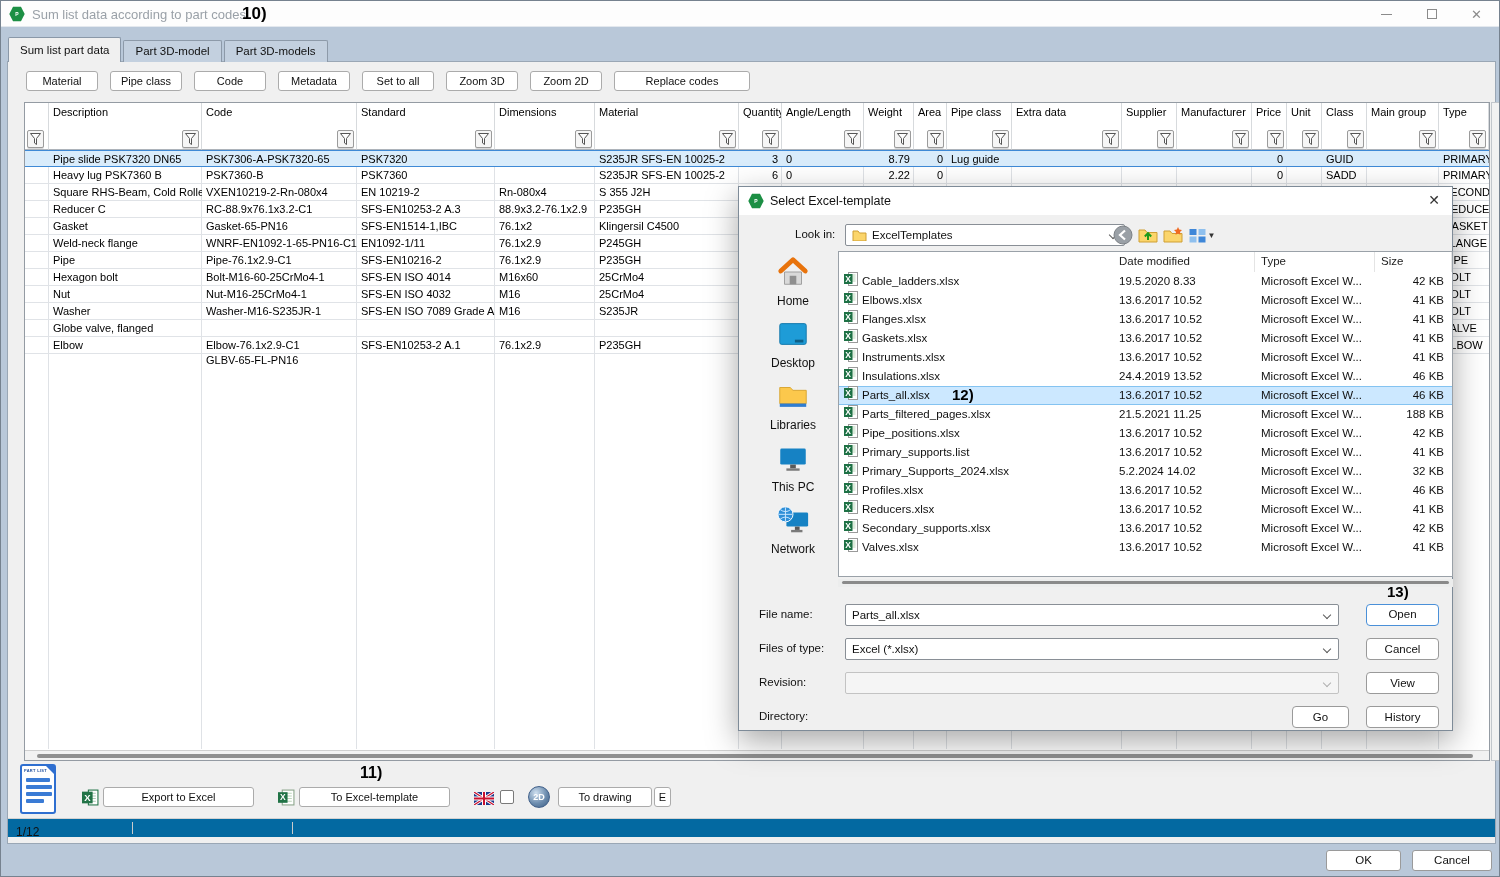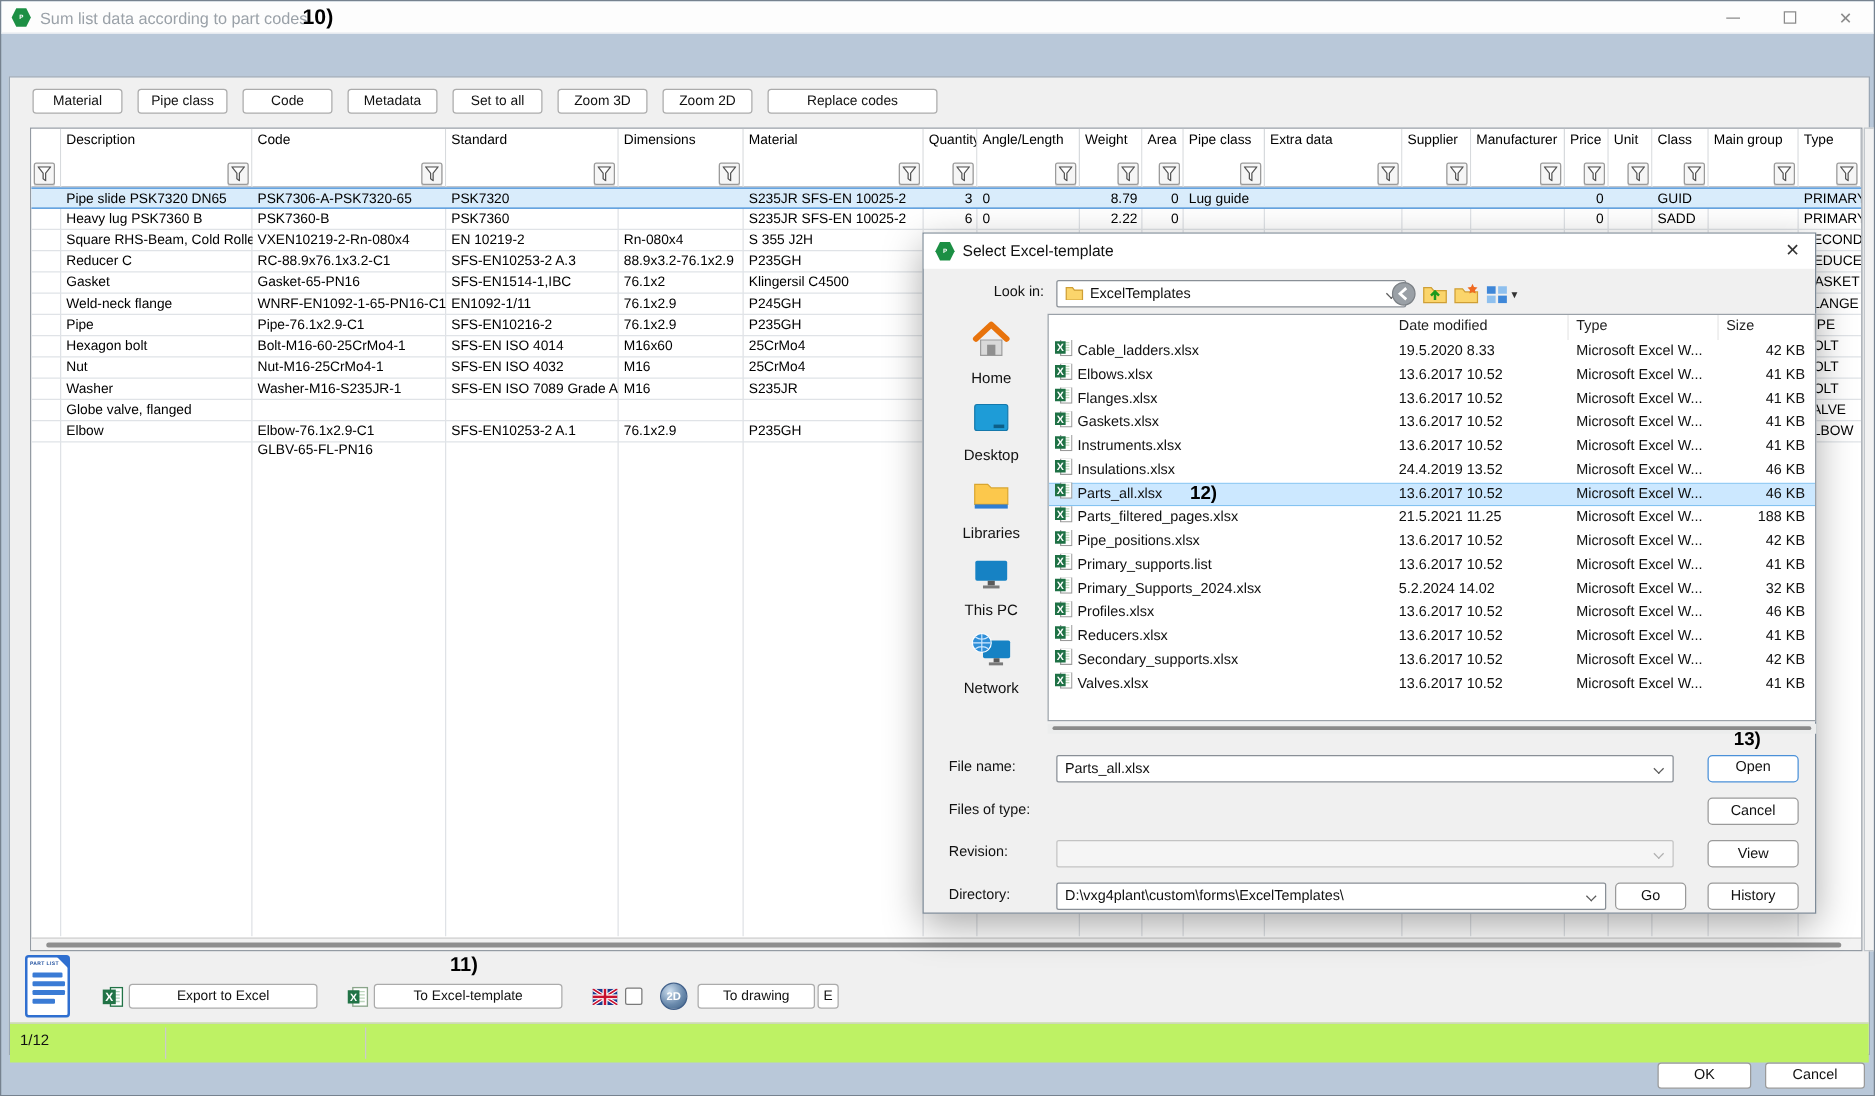--- a/index.html
+++ b/index.html
@@ -51,21 +51,21 @@
   .bbtn { position:absolute; height:20px; background:#fff; border:1px solid #ababab; border-radius:3px; font-size:11px; color:#111; text-align:center; line-height:18px; }
   .ann { position:absolute; font-size:16px; font-weight:bold; color:#000; z-index:5; }
   .partlist { position:absolute; left:12px; top:702px; width:36px; height:50px; background:#fff; border:2px solid #2f6fd0; border-radius:3px; }
   .partlist .fold { position:absolute; right:-1px; top:-1px; width:0; height:0; border-top:10px solid #2f6fd0; border-left:10px solid transparent; }
   .partlist .cap { position:absolute; left:2px; top:2px; font-size:4px; font-weight:bold; color:#1f4f9e; letter-spacing:.3px; }
   .partlist .ln { position:absolute; left:4px; height:4px; background:#3a7bd5; border-radius:1px; }
   .sphere2d { position:absolute; left:520px; top:724px; width:22px; height:22px; border-radius:50%;
     background:radial-gradient(circle at 35% 30%, #cfe0f0, #6c8cae 55%, #3c5e84); border:1px solid #41608a;
     color:#fff; font-size:9px; font-weight:bold; display:flex; align-items:center; justify-content:center; }
   .cb { position:absolute; width:14px; height:14px; background:#fff; border:1px solid #7a7a7a; border-radius:2px; }
-  .statusbar { position:absolute; left:0; top:756px; width:100%; height:32px; background:#bef264; border-top:1px solid #d2d2d2; font-size:12px; color:#111; }
+  .statusbar { position:absolute; left:0; top:756px; width:100%; height:19px; background:#0369a1; border-top:1px solid #d2d2d2; font-size:12px; color:#111; }
   .statusbar .txt { position:absolute; left:8px; top:6px; }
   .statusbar .sep { position:absolute; top:3px; bottom:3px; width:1px; background:#cbcbcb; }
 
   
   .footer-btn { position:absolute; top:849px; height:21px; background:#fff; border:1px solid #9a9a9a; border-radius:3px; font-size:11.5px; text-align:center; line-height:19px; color:#111; z-index:2; }
 
   
   .dialog { position:absolute; left:737px; top:185px; width:715px; height:545px; background:#f0f0f0; border:1px solid #7e8b98;
     box-shadow:0 10px 30px rgba(0,0,0,.35); z-index:10; }
   .dlg-title { position:absolute; left:0; top:0; width:100%; height:28px; background:#fff; }
@@ -105,20 +105,25 @@
       <div class="wc wc-min">
           <i></i>
         </div>
       <div class="wc wc-max">
           <i></i>
         </div>
       <div class="wc wc-close">✕</div>
     </div>
   </div>
 
+  <div class="tabstrip" id="tabs">
+      <div class="tab active">Sum list part data</div>
+      <div class="tab">Part 3D-model</div>
+      <div class="tab">Part 3D-models</div>
+    </div>
 
   <div class="panel">
     <div id="toolbar">
         <div class="toolbar-btn" style="left: 18px; width: 72px;">Material</div>
         <div class="toolbar-btn" style="left: 102px; width: 72px;">Pipe class</div>
         <div class="toolbar-btn" style="left: 186px; width: 72px;">Code</div>
         <div class="toolbar-btn" style="left: 270px; width: 72px;">Metadata</div>
         <div class="toolbar-btn" style="left: 354px; width: 72px;">Set to all</div>
         <div class="toolbar-btn" style="left: 438px; width: 72px;">Zoom 3D</div>
         <div class="toolbar-btn" style="left: 522px; width: 72px;">Zoom 2D</div>
@@ -764,24 +769,24 @@
         <i></i>
       </div>
 
     <div class="ann-sm" style="left:648px; top:396px;">13)</div>
 
     <div class="dlg-label" style="left:20px; top:421px;">File name:</div>
     <div class="combo" style="left:106px; top:417px; width:494px;"><span>Parts_all.xlsx</span><span class="chev"></span></div>
     <div class="dlg-btn primary" style="left:627px; top:417px;">Open</div>
 
     <div class="dlg-label" style="left:20px; top:455px;">Files of type:</div>
+    <div class="combo" style="left:106px; top:451px; width:494px;"><span>Excel (*.xlsx)</span><span class="chev"></span></div>
     <div class="dlg-btn" style="left:627px; top:451px;">Cancel</div>
 
     <div class="dlg-label" style="left:20px; top:489px;">Revision:</div>
     <div class="combo disabled" style="left:106px; top:485px; width:494px;"><span></span><span class="chev"></span></div>
     <div class="dlg-btn" style="left:627px; top:485px;">View</div>
 
     <div class="dlg-label" style="left:20px; top:523px;">Directory:</div>
-    <div class="combo" style="left:106px; top:519px; width:440px;"><span>D:\vxg4plant\custom\forms\ExcelTemplates\</span><span class="chev"></span></div>
     <div class="dlg-btn" style="left:553px; top:519px; width:57px;">Go</div>
     <div class="dlg-btn" style="left:627px; top:519px;">History</div>
   </div>
 </div>
 
 </body></html>

